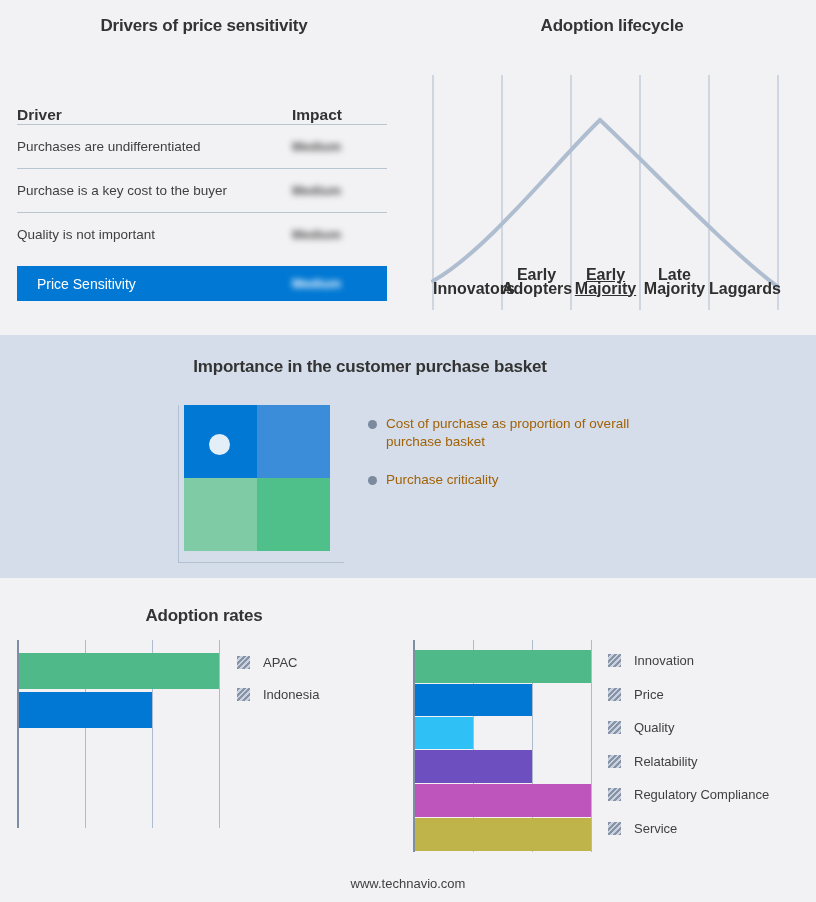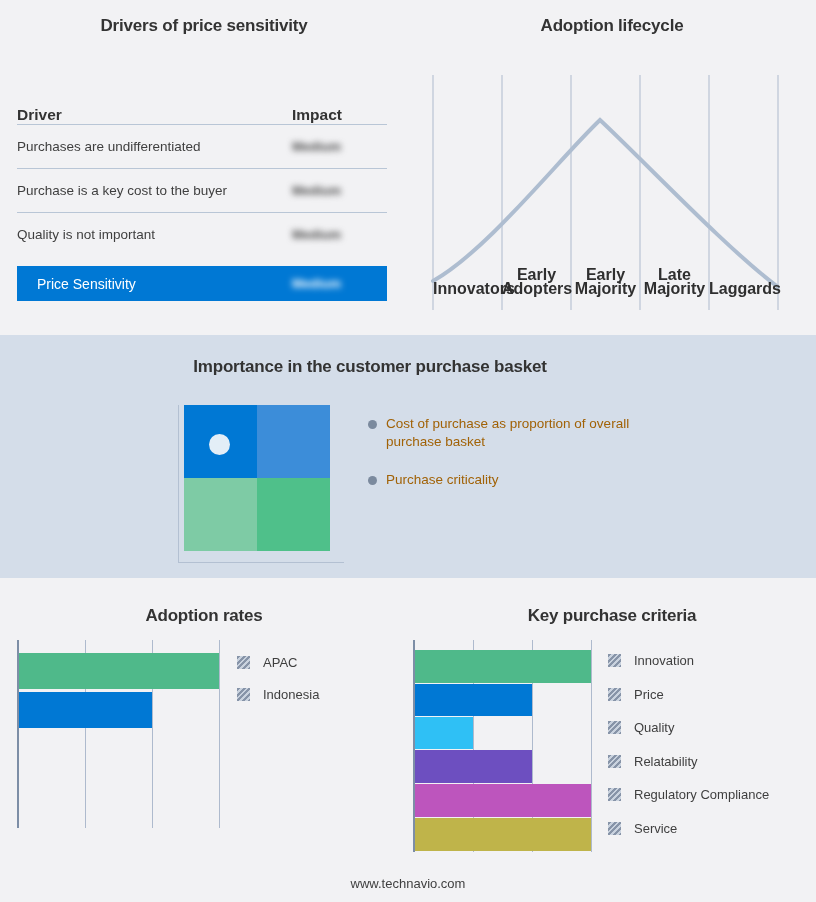--- a/index.html
+++ b/index.html
@@ -144,21 +144,21 @@
         <line x1="74" y1="0" x2="74" y2="235" stroke="#aebacd" stroke-width="1"></line>
         <line x1="143" y1="0" x2="143" y2="235" stroke="#aebacd" stroke-width="1"></line>
         <line x1="212" y1="0" x2="212" y2="235" stroke="#aebacd" stroke-width="1"></line>
         <line x1="281" y1="0" x2="281" y2="235" stroke="#aebacd" stroke-width="1"></line>
         <line x1="350" y1="0" x2="350" y2="235" stroke="#aebacd" stroke-width="1"></line>
       </g>
       <path d="M 5 206 C 60 175, 130 85, 172 45 C 215 85, 300 175, 350 212" fill="none" stroke="#aebdd0" stroke-width="4" stroke-linecap="round"></path>
     </svg>
     <div class="lc-label" style="left:5px;top:207px;width:69px;">Innovators</div>
     <div class="lc-label" style="left:74px;top:193px;width:69px;">Early Adopters</div>
-    <div class="lc-label" style="left:143px;top:193px;width:69px;">Early Majority</div>
+    <div class="lc-label" style="left:143px;top:193px;width:69px;text-decoration:underline;">Early Majority</div>
     <div class="lc-label" style="left:212px;top:193px;width:69px;">Late Majority</div>
     <div class="lc-label" style="left:281px;top:207px;width:69px;">Laggards</div>
   </div>
 </div>
 
 <div class="panel" id="panel-basket">
   <div class="panel-title" id="basket-title">Importance in the customer purchase basket</div>
 
   <div id="matrix-wrap">
     <div id="matrix-axis-y"></div>
@@ -205,21 +205,20 @@
       <span class="lg-label">APAC</span>
     </div>
     <div class="lg-item" style="height:32px;">
       <span class="lg-swatch"></span>
       <span class="lg-label">Indonesia</span>
     </div>
   </div>
 </div>
 
 <div class="panel" id="panel-criteria">
-  <div class="panel-title" id="criteria-title">Key purchase criteria</div>
 
   <div class="barchart" style="left:5px;top:62px;width:190px;height:212px;">
     <div class="plotarea" style="width:190px;height:212px;">
       <div class="axisline" style="left:0px;height:212px;"></div>
       <div class="gridline" style="left:60px;height:212px;"></div>
       <div class="gridline" style="left:119px;height:212px;"></div>
       <div class="gridline" style="left:178px;height:212px;"></div>
 
       <div class="bar" style="left:2px;top:10px;width:176px;height:33px;background:#4fb98a;"></div>
       <div class="bar" style="left:2px;top:44px;width:117px;height:32px;background:#0078d4;"></div>

